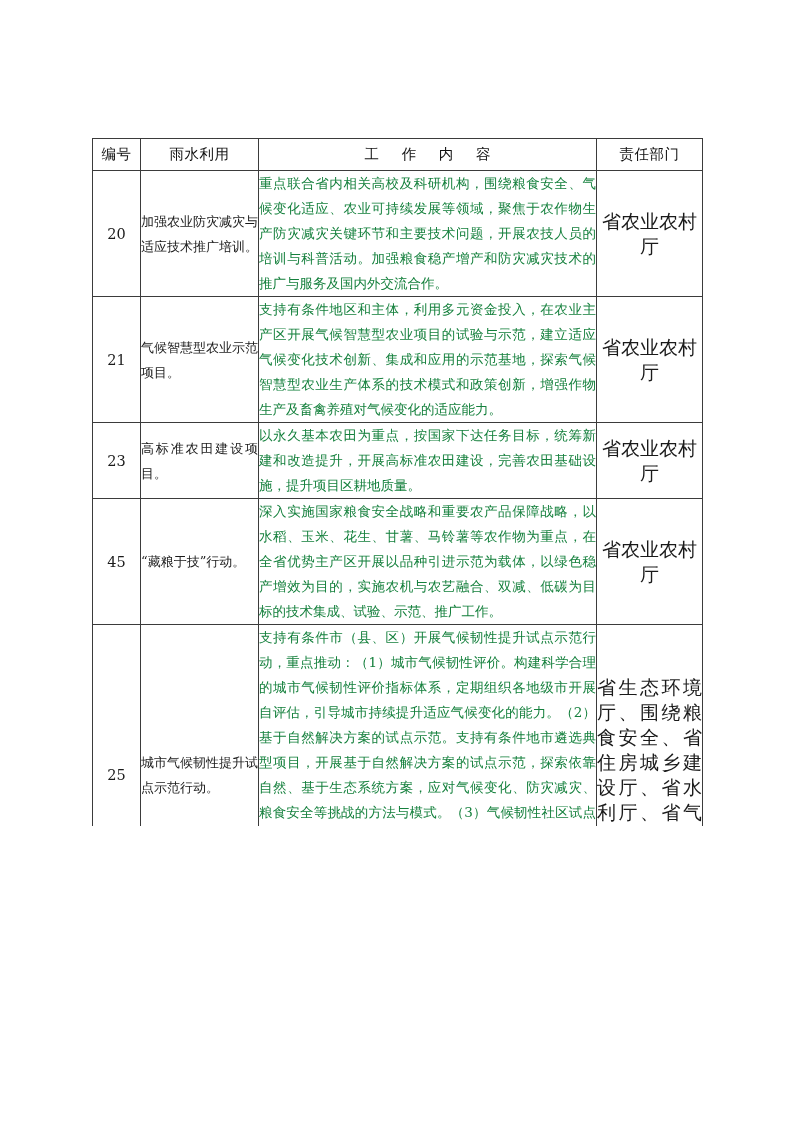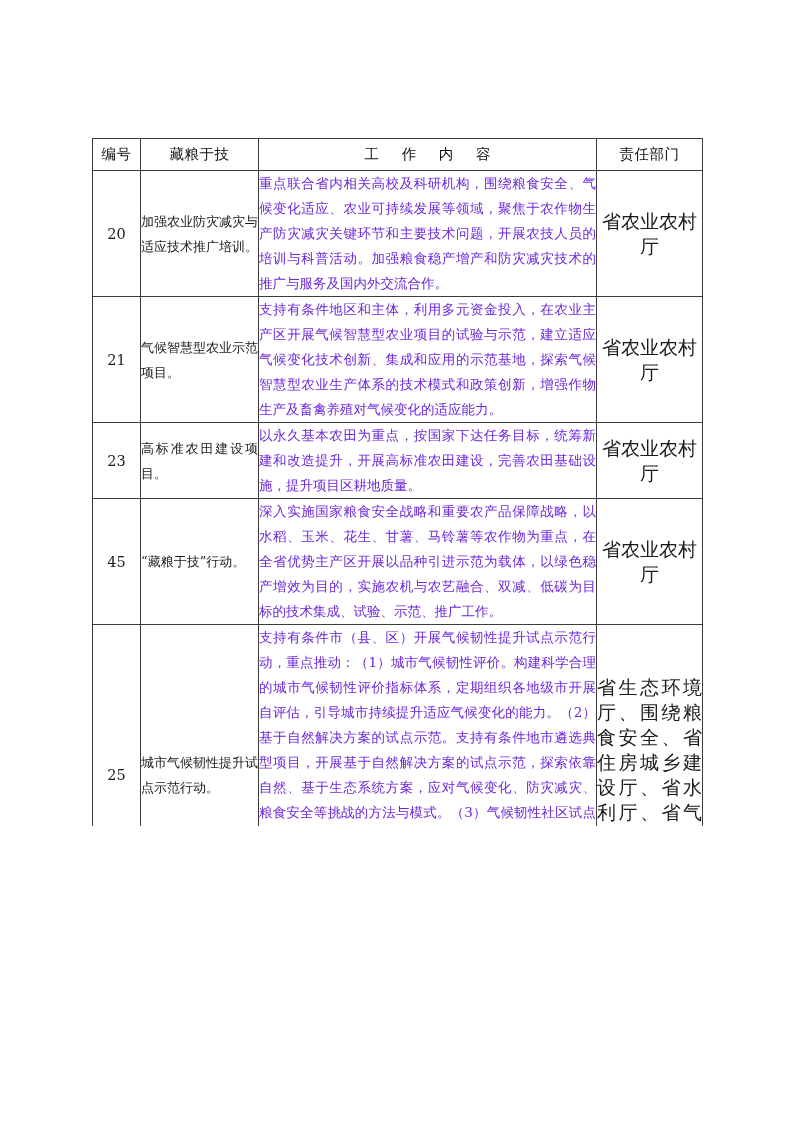--- a/index.html
+++ b/index.html
@@ -77,21 +77,21 @@
   }
   td.name.justify-all {
     text-align-last: justify;
   }
   td.work {
     font-size: 13.5px;
     line-height: 25px;
     padding: 6px 8px 6px 9px;
     text-align: justify;
     text-justify: inter-character;
-    color: #6d28d9;
+    color: #15803d;
   }
   td.dept {
     font-size: 19px;
     line-height: 25px;
     text-align: center;
     padding: 5px 6px;
     color: #1a1a1a;
   }
   td.dept.multi {
     text-align: justify;
@@ -117,21 +117,21 @@
     <table class="doc-table">
       <colgroup>
         <col class="c-num">
         <col class="c-name">
         <col class="c-work">
         <col class="c-dept">
       </colgroup>
       <thead>
         <tr>
           <td>编号</td>
-          <td>藏粮于技</td>
+          <td>雨水利用</td>
           <td class="work-head">工 作 内 容</td>
           <td>责任部门</td>
         </tr>
       </thead>
       <tbody>
 
         <tr>
           <td class="num">20</td>
           <td class="name">加强农业防灾减灾与适应技术推广培训。</td>
           <td class="work">重点联合省内相关高校及科研机构，围绕粮食安全、气候变化适应、农业可持续发展等领域，聚焦于农作物生产防灾减灾关键环节和主要技术问题，开展农技人员的培训与科普活动。加强粮食稳产增产和防灾减灾技术的推广与服务及国内外交流合作。</td>

